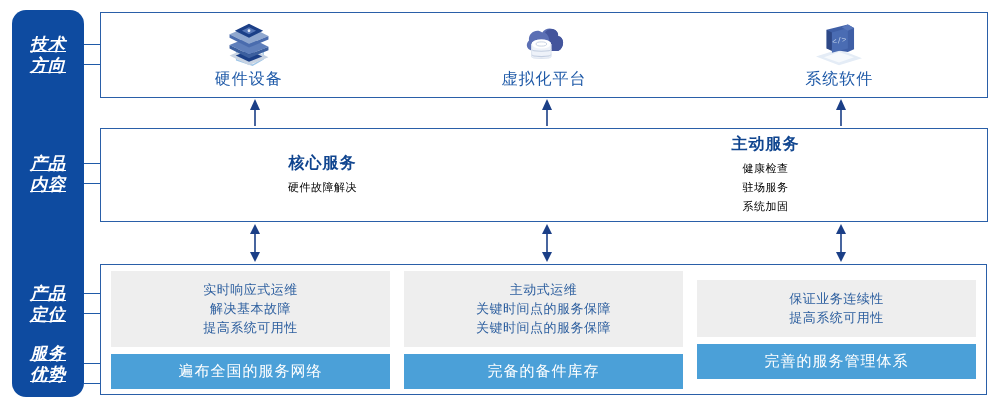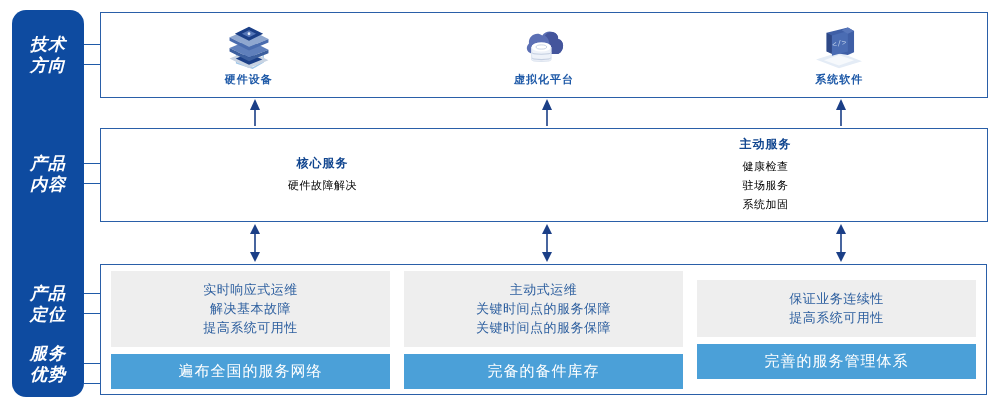--- a/index.html
+++ b/index.html
@@ -13,20 +13,21 @@
   
   .rail{
     position:absolute;left:12px;top:10px;width:72px;height:387px;
     background:#0e4ba0;border-radius:14px;
   }
   .rail-label{
     position:absolute;left:12px;width:72px;
     color:#ffffff;font-weight:bold;font-style:italic;
     font-size:17px;line-height:21px;text-align:center;
     letter-spacing:1px;
+    text-decoration:underline;
   }
   .rail-label span{display:block;}
 
   
   .stub{position:absolute;height:0;border-top:1.5px solid #1f5aa8;}
 
   
   .panel{
     position:absolute;background:#ffffff;
     border:1.5px solid #2a5fa8;box-sizing:border-box;
@@ -34,29 +35,29 @@
   #panel-tech{left:100px;top:12px;width:888px;height:86px;}
   #panel-content{left:100px;top:128px;width:888px;height:94px;}
   #panel-bottom{left:100px;top:264px;width:887px;height:131px;}
 
   
   .tech-row{display:flex;height:100%;}
   .tech-col{flex:1;display:flex;flex-direction:column;
             align-items:center;justify-content:center;gap:2px;}
   .tech-icon{width:54px;height:46px;display:block;}
   .tech-label{
-    color:#1f5aa8;font-size:11px;font-weight:bold;letter-spacing:1px;
+    color:#1f5aa8;font-size:16px;font-weight:normal;letter-spacing:1px;
   }
 
   
   .content-row{display:flex;height:100%;}
   .content-col{flex:1;display:flex;flex-direction:column;
                align-items:center;justify-content:center;}
   .content-title{
-    color:#10458f;font-size:12px;font-weight:bold;letter-spacing:1px;
+    color:#10458f;font-size:16px;font-weight:bold;letter-spacing:1px;
     margin-bottom:4px;
   }
   .content-item{
     color:#000000;font-size:11px;line-height:19px;letter-spacing:.5px;
   }
 
   
   .bottom-row{display:flex;height:100%;align-items:center;
               padding:0 10px;box-sizing:border-box;gap:14px;}
   .bottom-col{flex:1;display:flex;flex-direction:column;gap:7px;}

